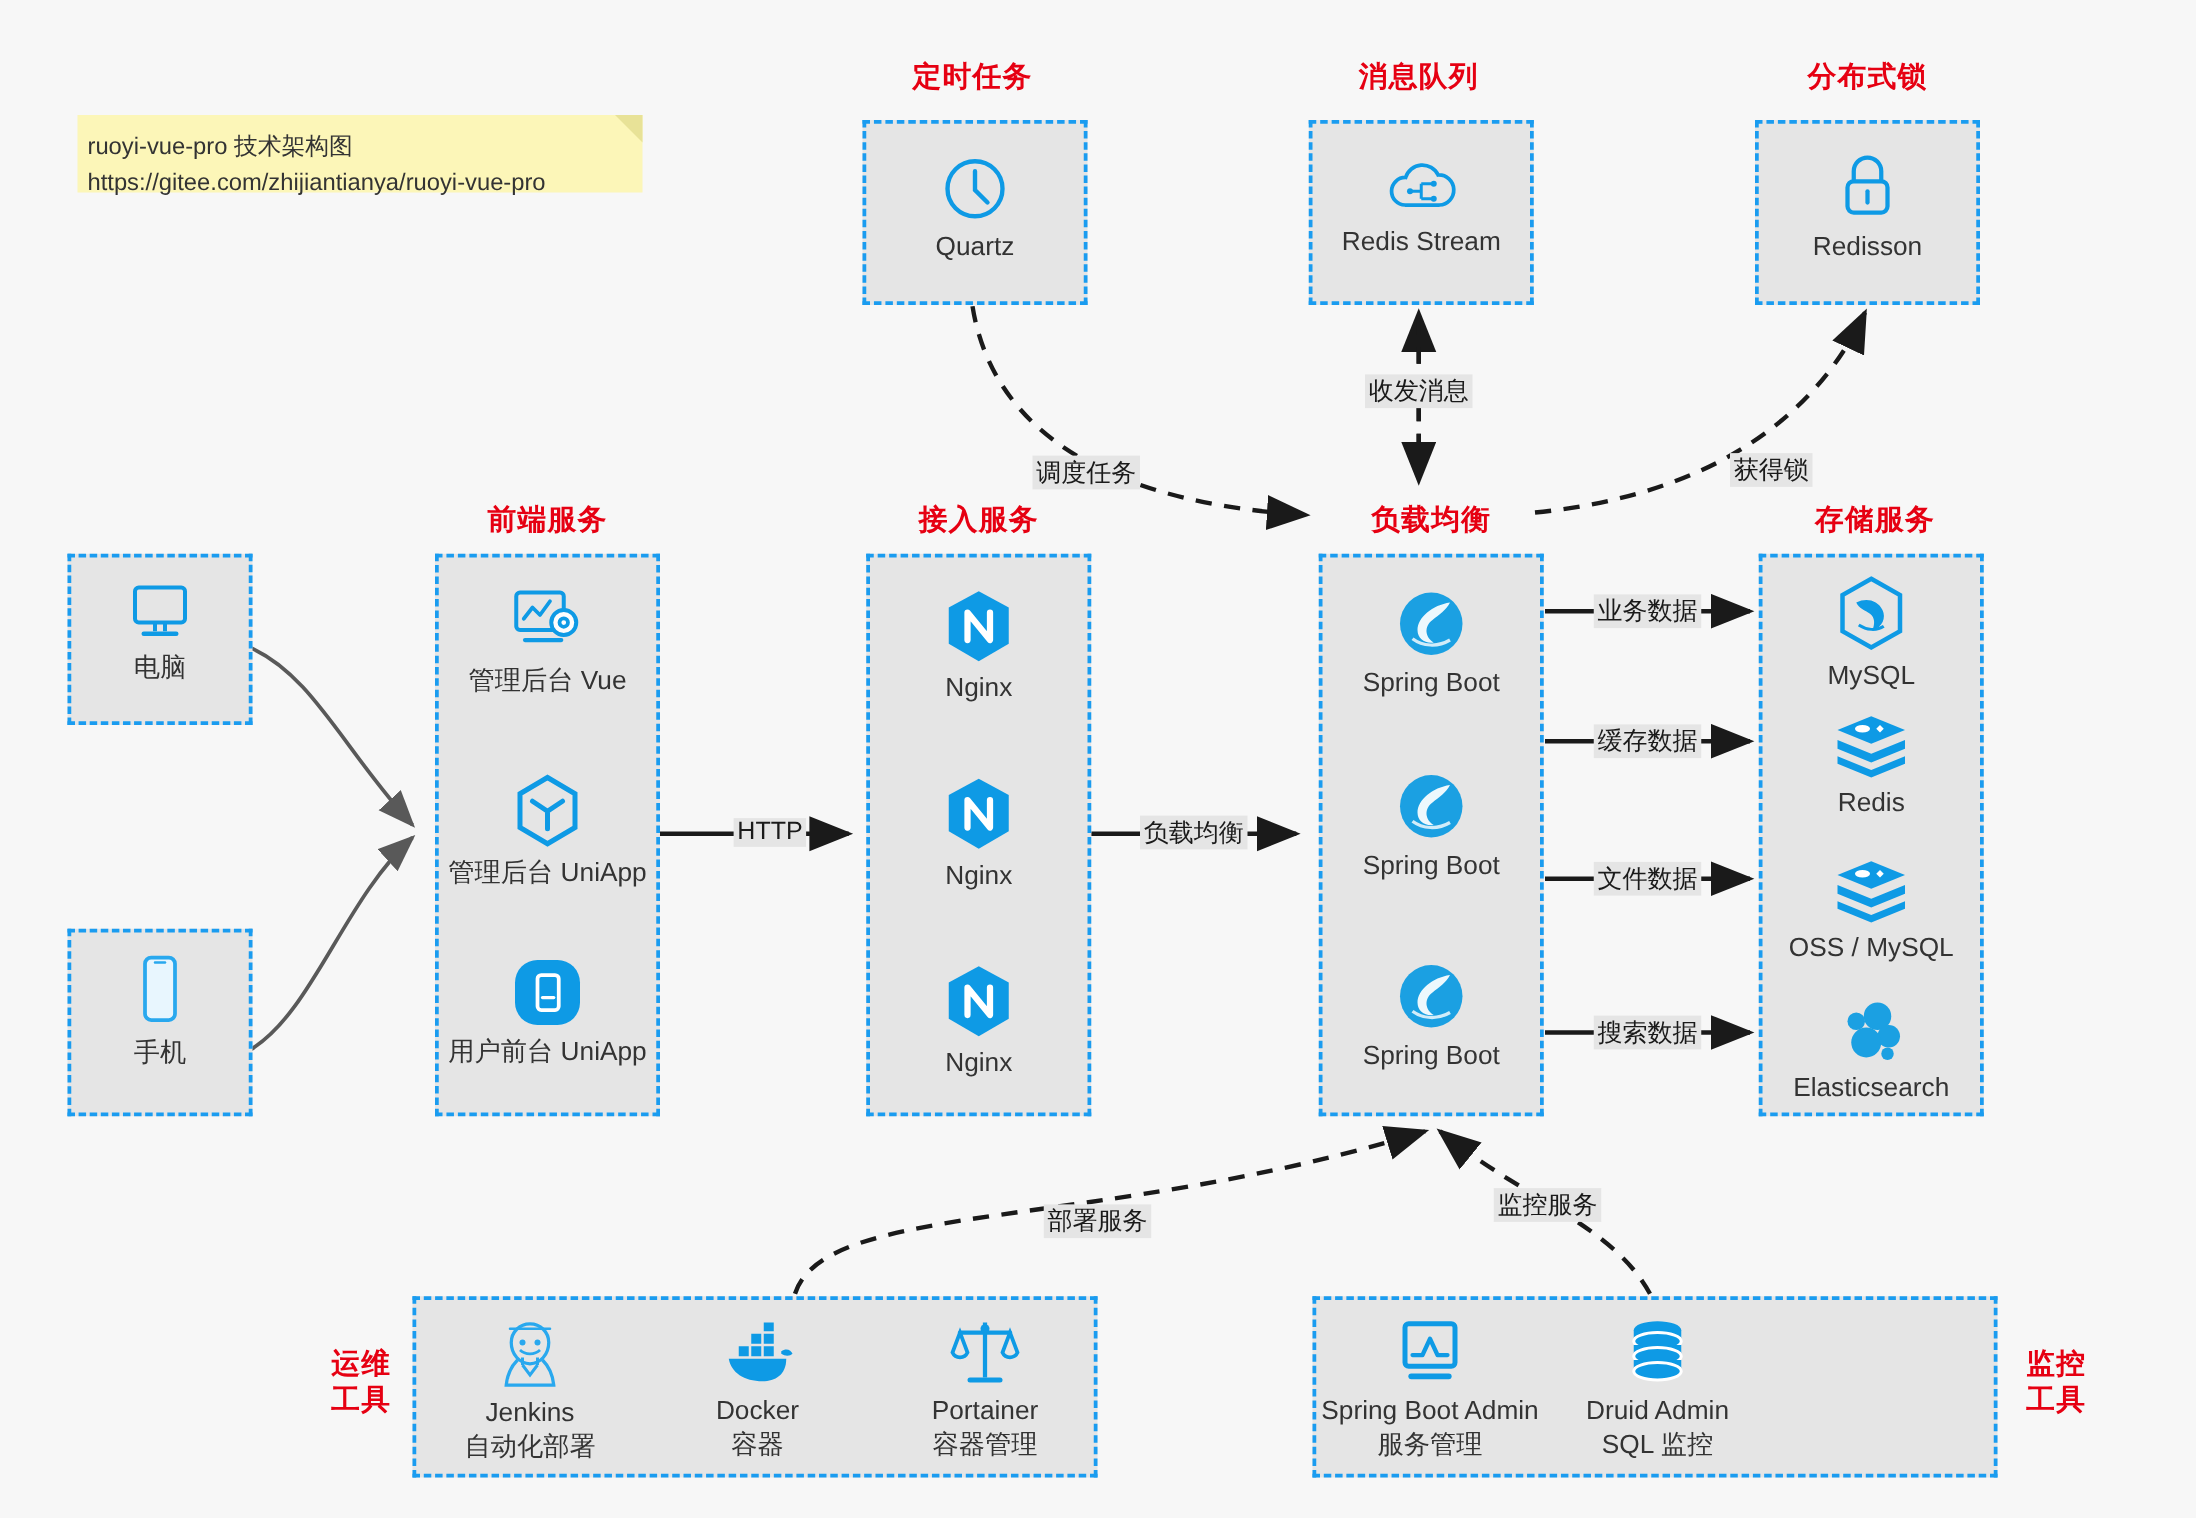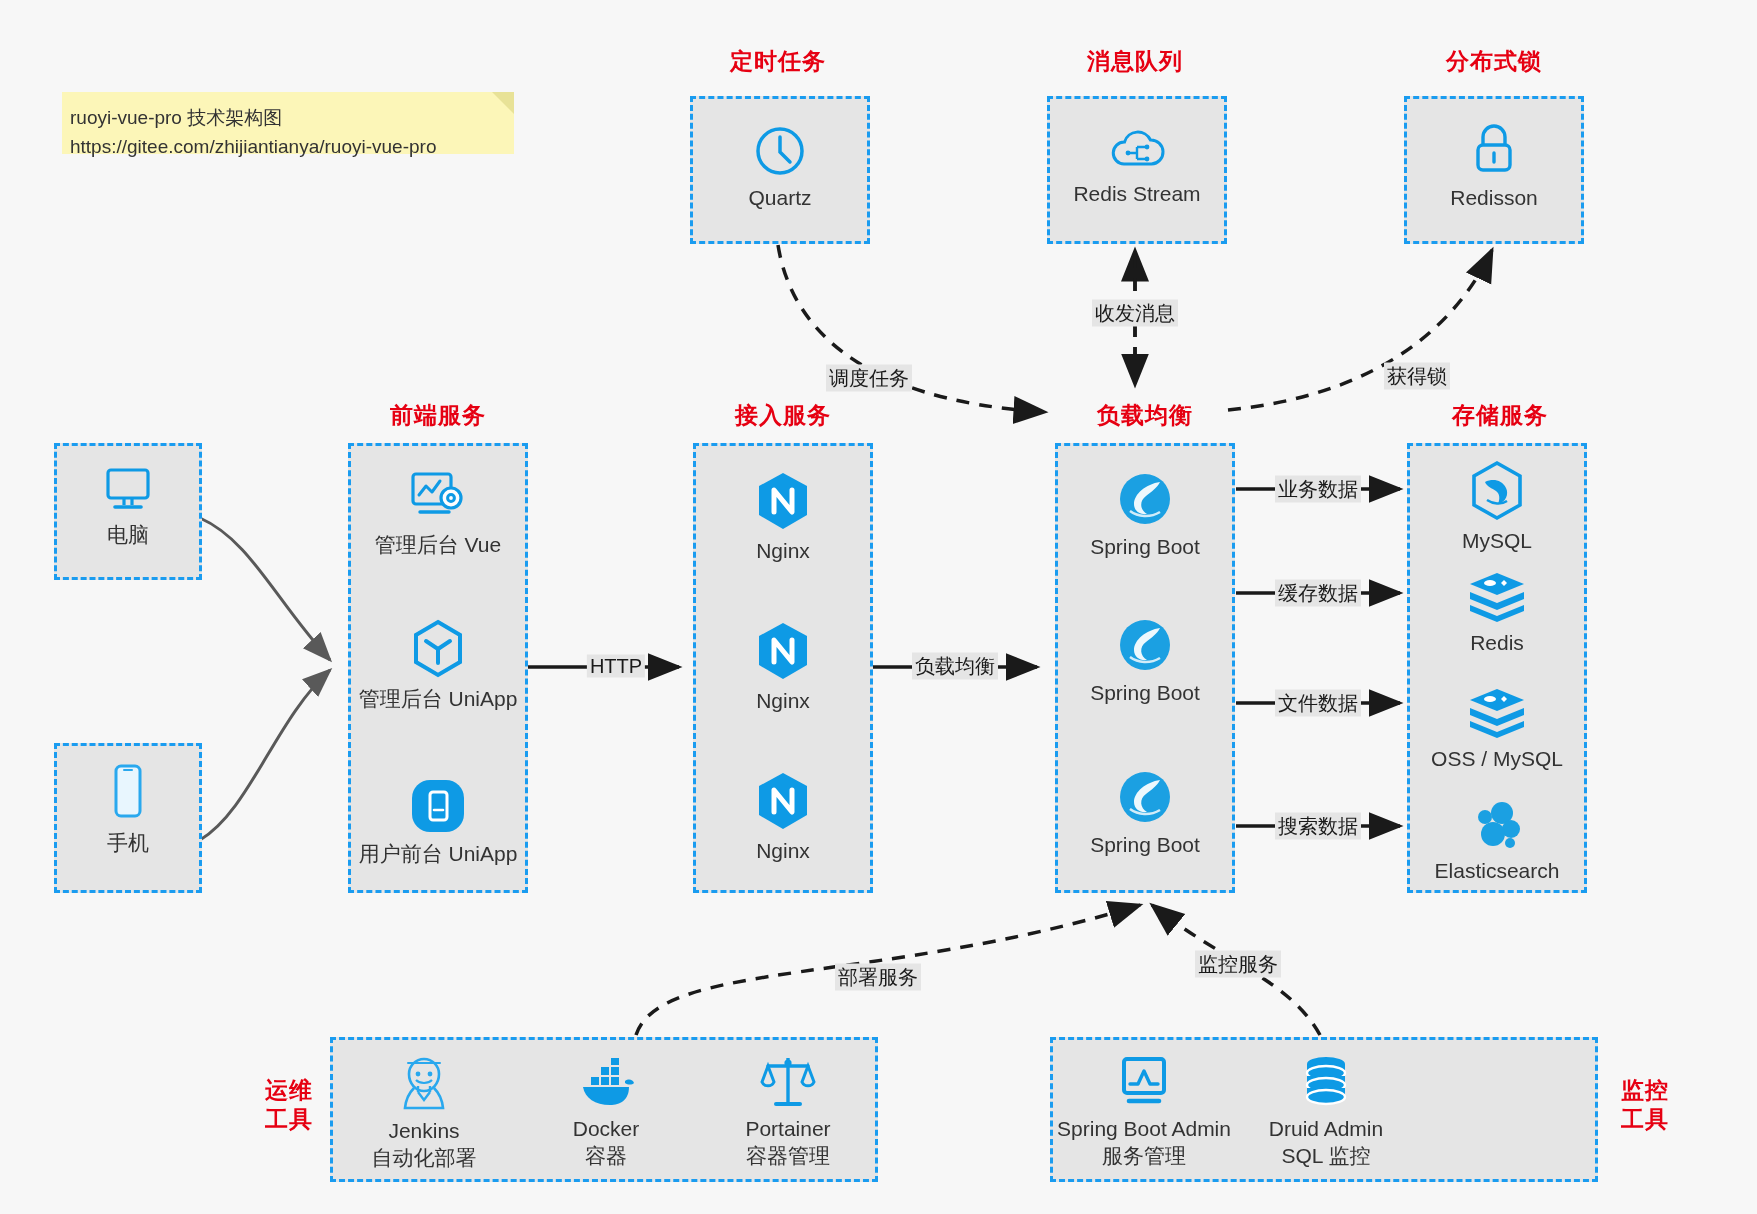--- a/index.html
+++ b/index.html
@@ -242,21 +242,21 @@
     <div class="node" style="top:172px;">
       <span class="ico">
         <svg width="58" height="62" viewBox="0 0 58 62">
           <path d="M29 4 L51 17 L51 44 L29 57 L7 44 L7 17 Z" fill="none" stroke="#0e9ae5" stroke-width="4"></path>
           <path d="M29 31 L29 45 M29 31 L17 23 M29 31 L41 23" fill="none" stroke="#0e9ae5" stroke-width="4" stroke-linecap="round"></path>
         </svg>
       </span>
       <span class="lbl">管理后台 UniApp</span>
     </div>
 
-    <div class="node" style="top:331px;">
+    <div class="node" style="top:319px;">
       <span class="ico">
         <svg width="58" height="58" viewBox="0 0 58 58">
           <rect x="3" y="3" width="52" height="52" rx="18" fill="#0e9ae5"></rect>
           <rect x="21" y="15" width="17" height="28" rx="3" fill="none" stroke="#ffffff" stroke-width="3"></rect>
           <path d="M25 33 L34 33" stroke="#ffffff" stroke-width="2.6" stroke-linecap="round"></path>
         </svg>
       </span>
       <span class="lbl">用户前台 UniApp</span>
     </div>
   </div>

